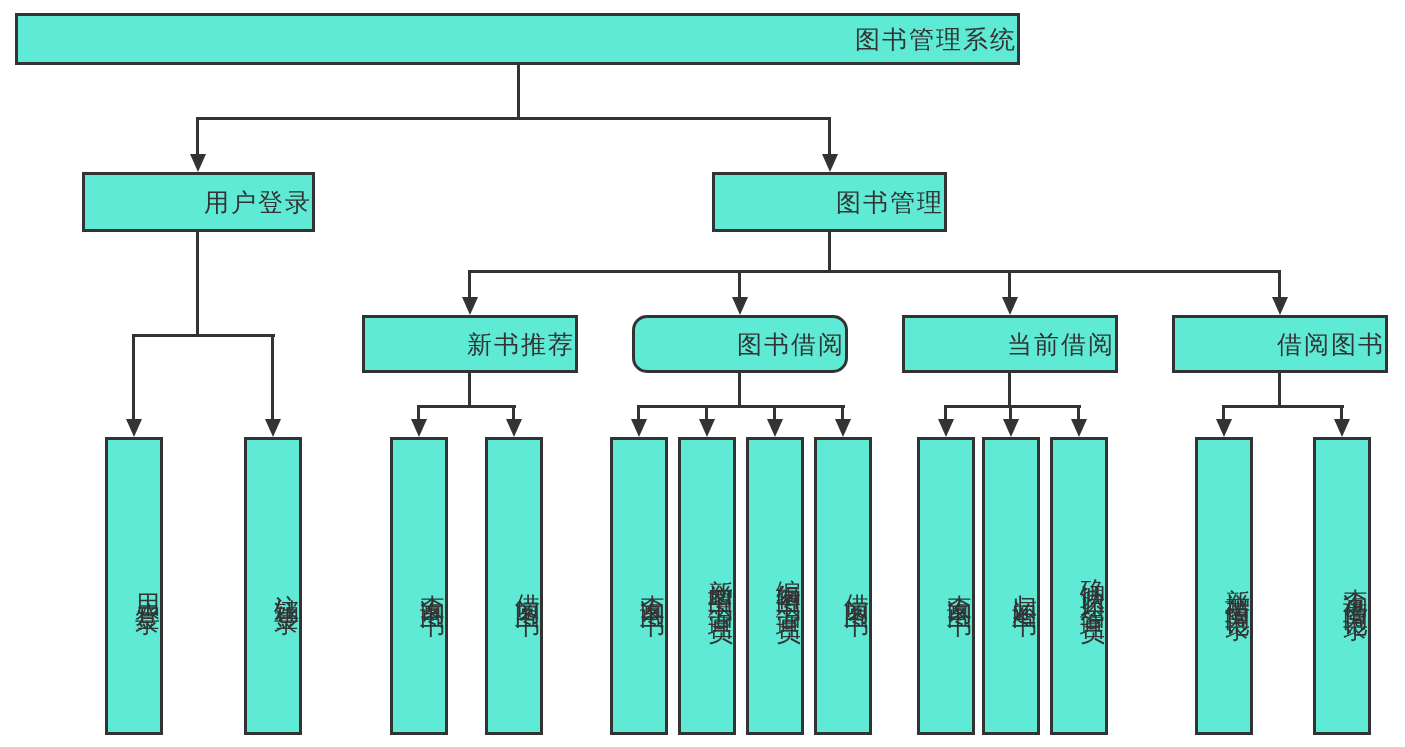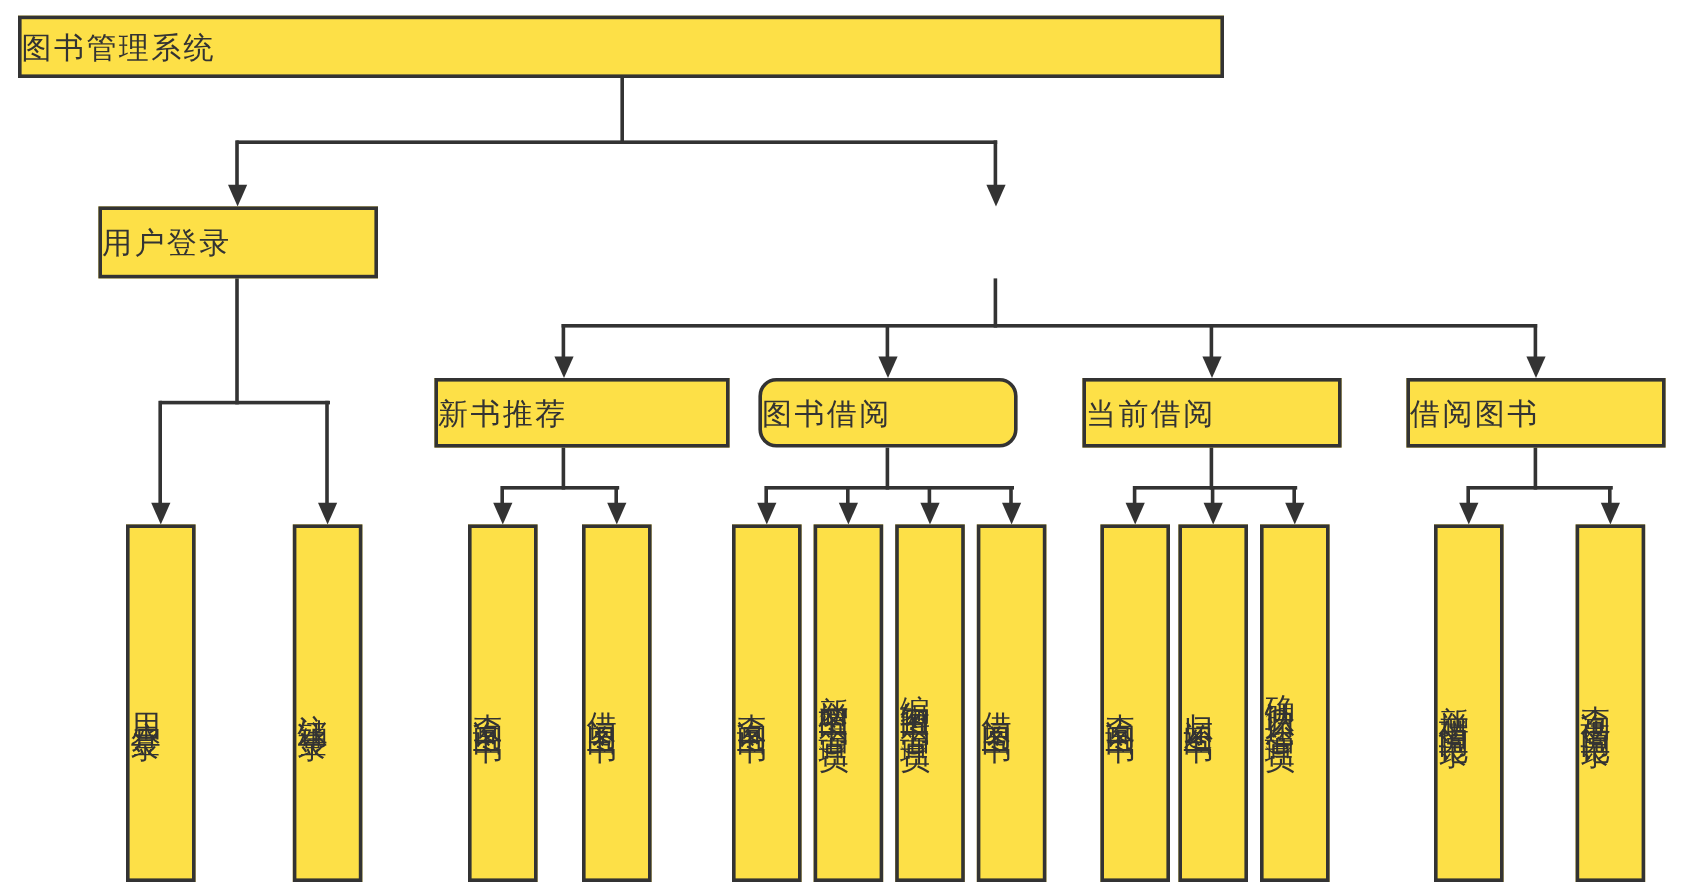--- a/index.html
+++ b/index.html
@@ -1,22 +1,22 @@
 <!DOCTYPE html>
 <html><head>
 <meta charset="utf-8">
 <style>
   html,body{margin:0;padding:0;background:#fff;}
   #stage{
     position:relative;width:1405px;height:747px;background:#ffffff;
     font-family:"Liberation Sans","DejaVu Sans",sans-serif;overflow:hidden;
   }
   .box{
-    position:absolute;box-sizing:border-box;border:3px solid #333333;background:#fde047;
-    display:flex;align-items:center;justify-content:flex-start;color:#333333;
+    position:absolute;box-sizing:border-box;border:3px solid #333333;background:#5eead4;
+    display:flex;align-items:center;justify-content:flex-end;color:#333333;
   }
   .hbox span{font-size:25px;letter-spacing:2px;white-space:nowrap;}
   .vbox span{
     writing-mode:vertical-rl;text-orientation:mixed;
     font-size:25px;letter-spacing:6px;line-height:1;white-space:nowrap;
   }
   .vline{position:absolute;width:3px;background:#333333;}
   .hline{position:absolute;height:3px;background:#333333;}
   .arrow{
     position:absolute;width:0;height:0;
@@ -41,40 +41,43 @@
   <div class="vline" style="left:517px;top:65px;height:55px;"></div>
   <div class="hline" style="left:197px;top:117px;width:634px;"></div>
   <div class="vline" style="left:196px;top:117px;height:38px;"></div>
   <div class="arrow" style="left:190px;top:154px;"></div>
   <div class="vline" style="left:828px;top:117px;height:38px;"></div>
   <div class="arrow" style="left:822px;top:154px;"></div>
 
   <div class="box hbox" style="left:82px;top:172px;width:233px;height:60px;">
     <span>用户登录</span>
   </div>
+  <div class="box hbox" style="left:712px;top:172px;width:235px;height:60px;">
+    <span>图书管理</span>
+  </div>
 
   <div class="vline" style="left:196px;top:232px;height:105px;"></div>
   <div class="hline" style="left:133px;top:334px;width:142px;"></div>
   <div class="vline" style="left:132px;top:334px;height:86px;"></div>
   <div class="arrow" style="left:126px;top:419px;"></div>
   <div class="vline" style="left:271px;top:334px;height:86px;"></div>
   <div class="arrow" style="left:265px;top:419px;"></div>
 
   <div class="vline" style="left:828px;top:232px;height:41px;"></div>
   <div class="hline" style="left:468px;top:270px;width:813px;"></div>
   <div class="vline" style="left:468px;top:270px;height:29px;"></div>
   <div class="arrow" style="left:462px;top:297px;"></div>
   <div class="vline" style="left:738px;top:270px;height:29px;"></div>
   <div class="arrow" style="left:732px;top:297px;"></div>
   <div class="vline" style="left:1008px;top:270px;height:29px;"></div>
   <div class="arrow" style="left:1002px;top:297px;"></div>
   <div class="vline" style="left:1278px;top:270px;height:29px;"></div>
   <div class="arrow" style="left:1272px;top:297px;"></div>
 
-  <div class="box hbox" style="left:362px;top:315px;width:246px;height:58px;">
+  <div class="box hbox" style="left:362px;top:315px;width:216px;height:58px;">
     <span>新书推荐</span>
   </div>
   <div class="box hbox" style="left:632px;top:315px;width:216px;height:58px;border-radius:15px;">
     <span>图书借阅</span>
   </div>
   <div class="box hbox" style="left:902px;top:315px;width:216px;height:58px;">
     <span>当前借阅</span>
   </div>
   <div class="box hbox" style="left:1172px;top:315px;width:216px;height:58px;">
     <span>借阅图书</span>

